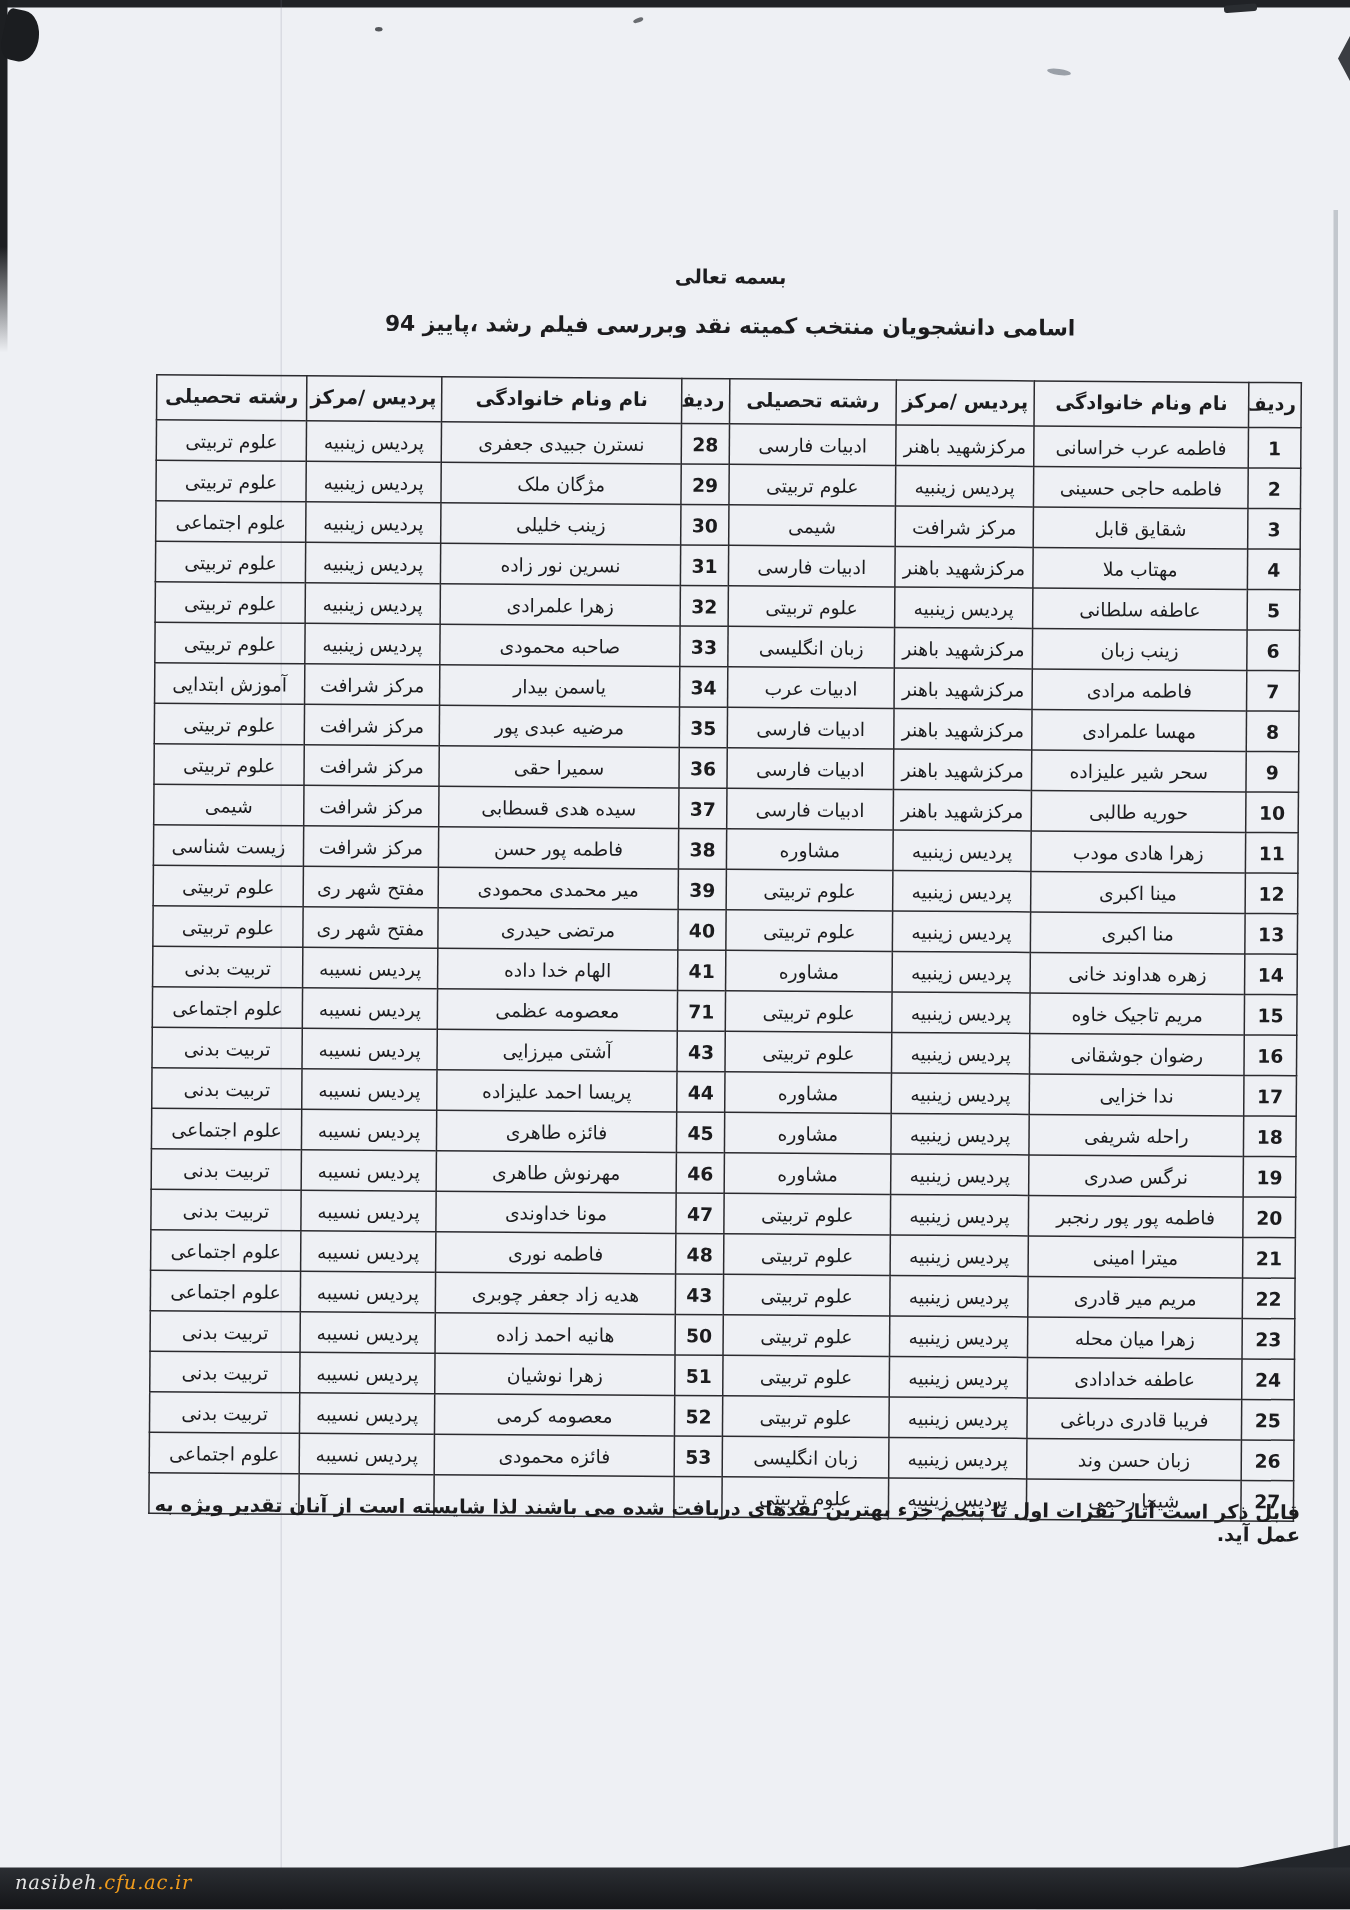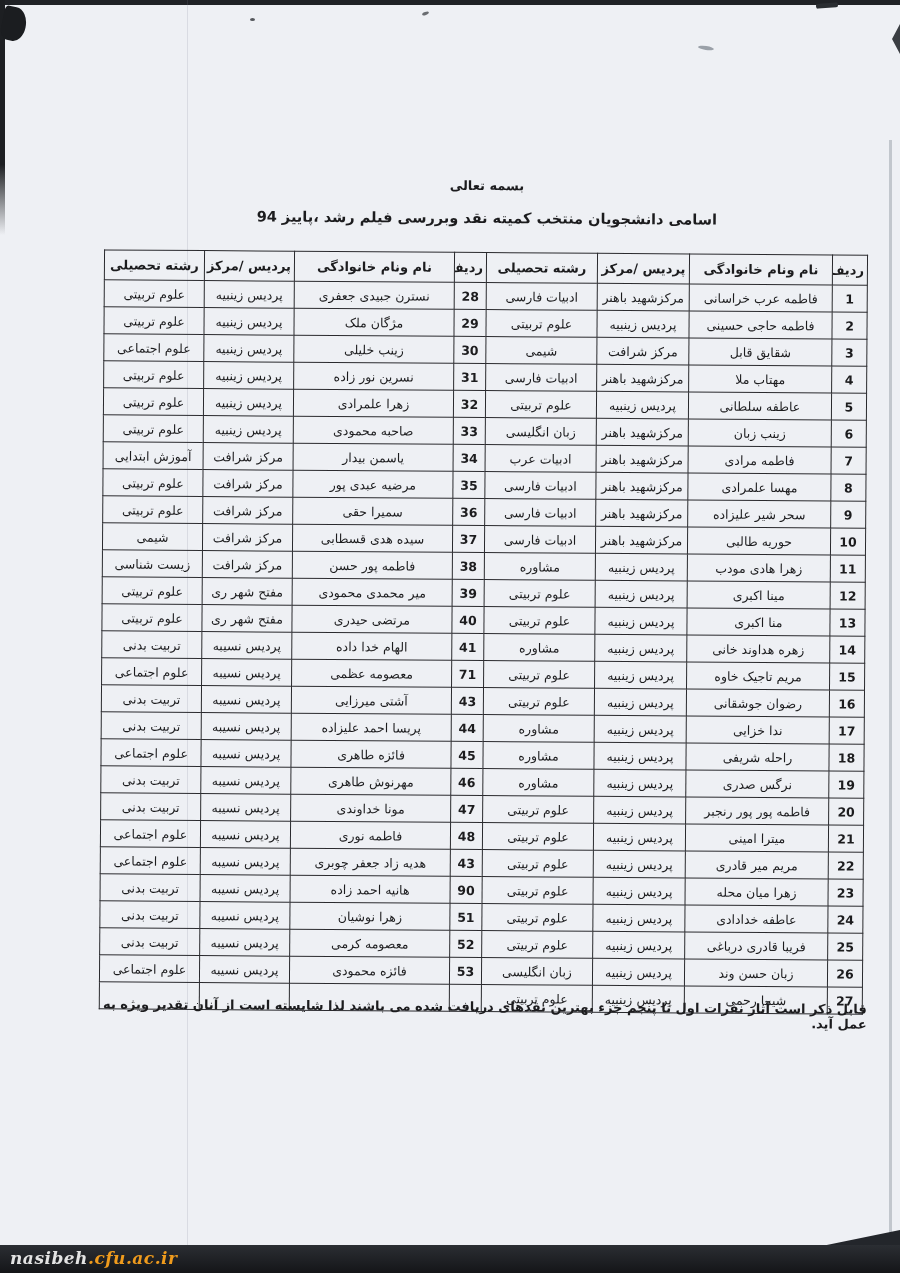--- a/index.html
+++ b/index.html
@@ -22,21 +22,21 @@
   .wedge-right{position:absolute;top:24px;right:0;width:8px;height:30px;background:#3a3d42;
     clip-path:polygon(100% 0,100% 100%,0 50%);}
   .paper-right-shadow{position:absolute;top:140px;right:8px;width:3px;height:1100px;background:rgba(140,148,158,.45);}
   .crease-vertical{position:absolute;top:0;left:187px;width:1px;height:1273px;background:rgba(120,130,145,.18);}
   .edge-bottom{position:absolute;left:0;top:1245px;width:900px;height:28px;
     background:linear-gradient(to bottom,#2b2e33,#141518);}
   .wedge-bottomright{position:absolute;left:690px;top:1230px;width:210px;height:43px;background:#23262b;
     clip-path:polygon(100% 0,100% 100%,0 100%);}
   
   .watermark{position:absolute;left:10px;top:1248px;font-family:"DejaVu Serif",serif;
-    font-style:italic;font-weight:bold;font-size:17px;letter-spacing:.5px;z-index:5;}
+    font-style:italic;font-weight:normal;font-size:13px;letter-spacing:.5px;z-index:5;}
   .watermark .wm-name{color:#e3e3e3;}
   .watermark .wm-domain{color:#ef9b1d;}
   
   .content{position:absolute;top:0;left:0;width:900px;height:1273px;direction:rtl;
     transform:rotate(.4deg);transform-origin:480px 260px;}
   .bismillah{position:absolute;top:178px;left:105px;width:763px;text-align:center;
     font-size:13px;font-weight:bold;}
   .doc-title{position:absolute;top:210px;left:105px;width:763px;text-align:center;
     font-size:14.5px;font-weight:bold;letter-spacing:.2px;}
   table.students{position:absolute;top:252px;right:32px;width:763px;
@@ -319,21 +319,21 @@
           <td class="c-no">43</td>
           <td class="c-name">هدیه زاد جعفر چوبری</td>
           <td class="c-center">پردیس نسیبه</td>
           <td class="c-field">علوم اجتماعی</td>
         </tr>
         <tr>
           <td class="c-no">23</td>
           <td class="c-name">زهرا میان محله</td>
           <td class="c-center">پردیس زینبیه</td>
           <td class="c-field">علوم تربیتی</td>
-          <td class="c-no">90</td>
+          <td class="c-no">50</td>
           <td class="c-name">هانیه احمد زاده</td>
           <td class="c-center">پردیس نسیبه</td>
           <td class="c-field">تربیت بدنی</td>
         </tr>
         <tr>
           <td class="c-no">24</td>
           <td class="c-name">عاطفه خدادادی</td>
           <td class="c-center">پردیس زینبیه</td>
           <td class="c-field">علوم تربیتی</td>
           <td class="c-no">51</td>

